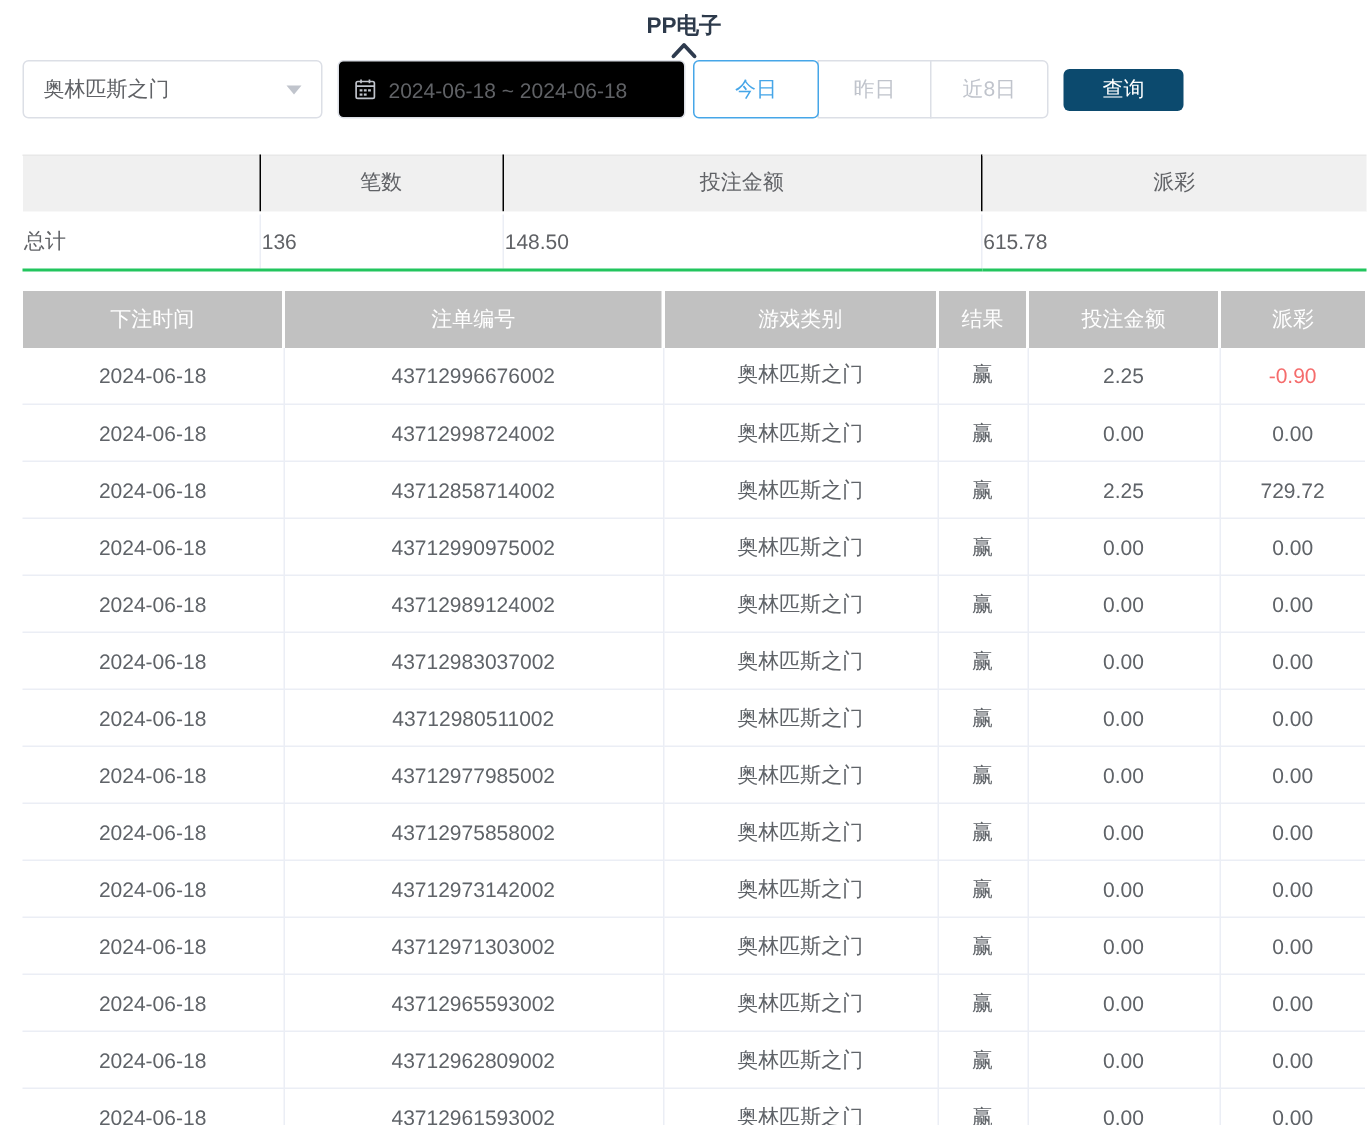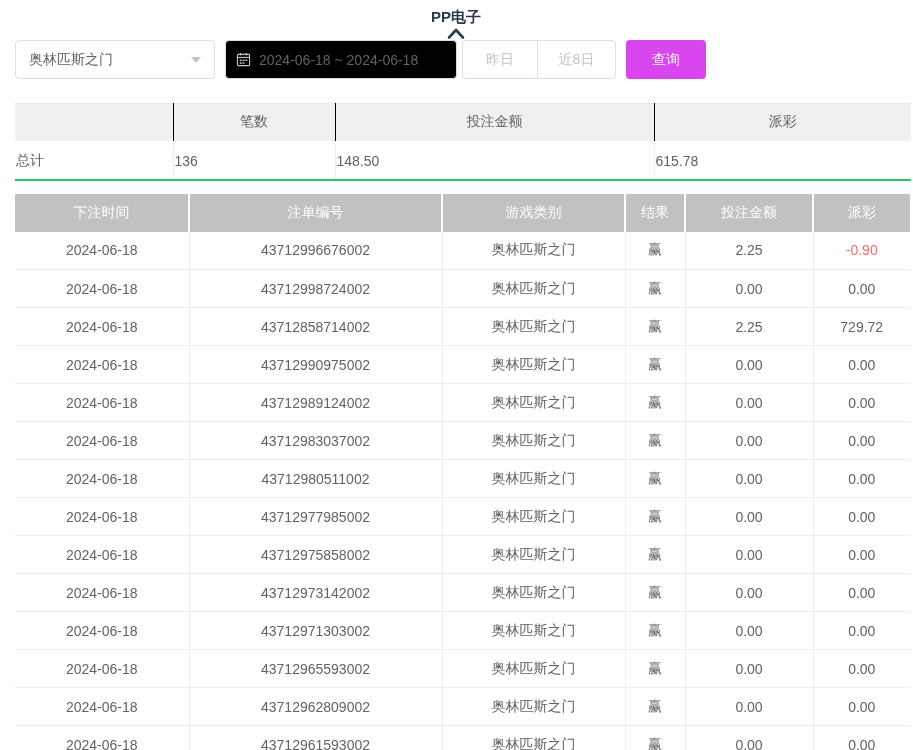--- a/index.html
+++ b/index.html
@@ -41,22 +41,22 @@
     font-size:14px; font-family:inherit; cursor:pointer; padding:0;
   }
   .qbtn + .qbtn { margin-left:-1px; }
   .qbtn:first-child { border-radius:4px 0 0 4px; }
   .qbtn:last-child { border-radius:0 4px 4px 0; }
   .qbtn.active { border:1px solid #46a6e8; color:#46a6e8; position:relative; z-index:1; border-radius:4px; }
   .qbtn-today { width:84px; }
   .qbtn-yesterday { width:76px; }
   .qbtn-8days { width:79px; }
   .query-btn {
-    margin-left:10px; width:80px; height:39px; border:none; border-radius:4px;
-    background:#d946ef; color:#ffffff; font-size:14px; font-family:inherit; cursor:pointer;
+    margin-left:10px; width:80px; height:28px; border:none; border-radius:4px;
+    background:#0c4a6e; color:#ffffff; font-size:14px; font-family:inherit; cursor:pointer;
   }
 
   table { border-collapse:collapse; table-layout:fixed; font-size:14px; }
   td, th { overflow:hidden; white-space:nowrap; }
 
   .summary-table { margin:24px 15px 0 15px; width:896px; }
   .summary-table th {
     background:#f0f0f0; height:38px; font-weight:400; color:#606266; text-align:center;
     border-right:1px solid #000000; border-top:1px solid #e8e8e8; border-bottom:2px solid #ffffff;
   }
@@ -109,20 +109,21 @@
         <rect x="4" y="8" width="2" height="1.6" fill="#c0c4cc"></rect>
           <rect x="7" y="8" width="2" height="1.6" fill="#c0c4cc"></rect>
           <rect x="10" y="8" width="2" height="1.6" fill="#c0c4cc"></rect>
         <rect x="4" y="11" width="2" height="1.6" fill="#c0c4cc"></rect>
           <rect x="7" y="11" width="2" height="1.6" fill="#c0c4cc"></rect>
       </svg>
     </span>
     <span>2024-06-18 ~ 2024-06-18</span>
   </div>
   <div class="btn-group">
+    <button class="qbtn qbtn-today active">今日</button>
     <button class="qbtn qbtn-yesterday">昨日</button>
     <button class="qbtn qbtn-8days">近8日</button>
   </div>
   <button class="query-btn">查询</button>
 </div>
 
 <table class="summary-table">
   <colgroup>
       <col style="width:158px">
       <col style="width:162px">

